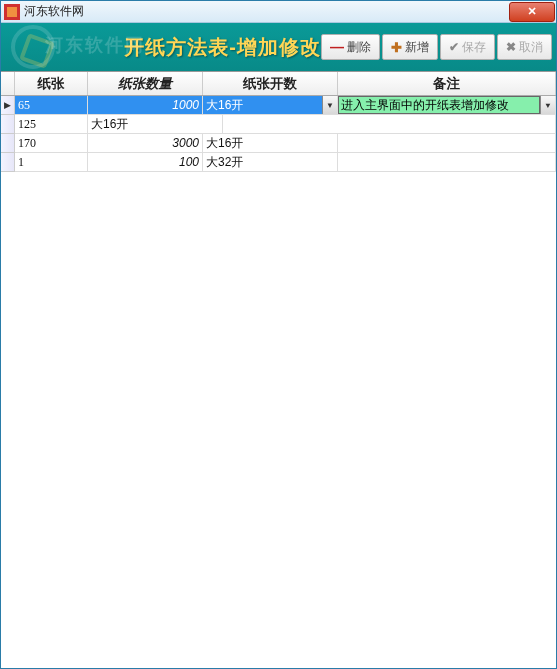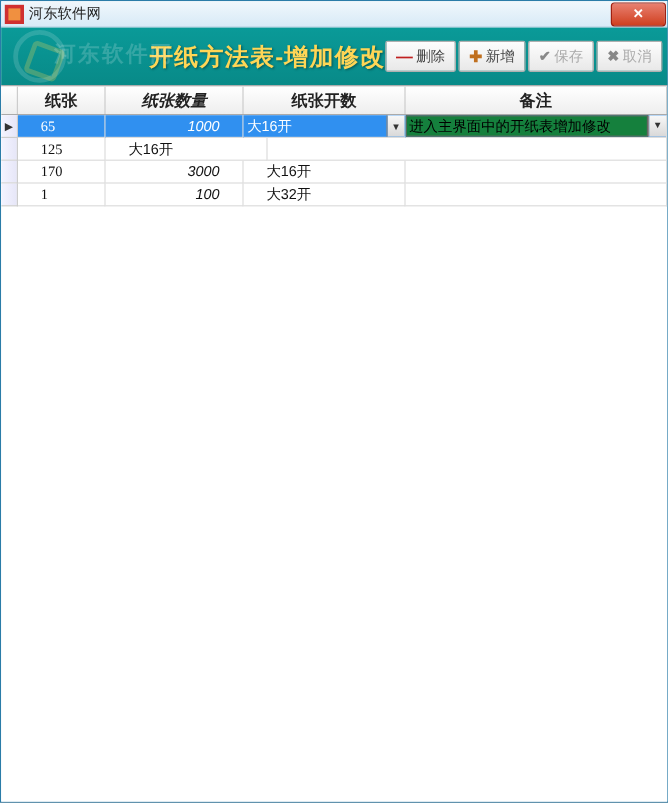--- a/index.html
+++ b/index.html
@@ -175,35 +175,35 @@
       border-bottom: 1px solid #ccc;
       display: flex;
       align-items: center;
       justify-content: center;
       color: #333;
       font-size: 9px;
     }
     .cell {
       border-right: 1px solid #ddd;
       border-bottom: 1px solid #ddd;
-      padding: 0 19px;
+      padding: 0 3px;
       display: flex;
       align-items: center;
       color: #111;
       overflow: hidden;
       white-space: nowrap;
     }
     .cell.c2 { justify-content: flex-end; }
     .row.selected .cell { background: #3090f0; color: #fff; }
     .row.selected .cell.editing {
       background: #3090f0;
       padding:0;
     }
     .cell-input-wrap {
-      background:#15803d;
+      background:#86efac;
       color:#000;
       flex:1;
       height:100%;
       display:flex;
       align-items:center;
       padding:0 2px;
       border:1px solid #666;
     }
     .dd-btn {
       width:15px;

